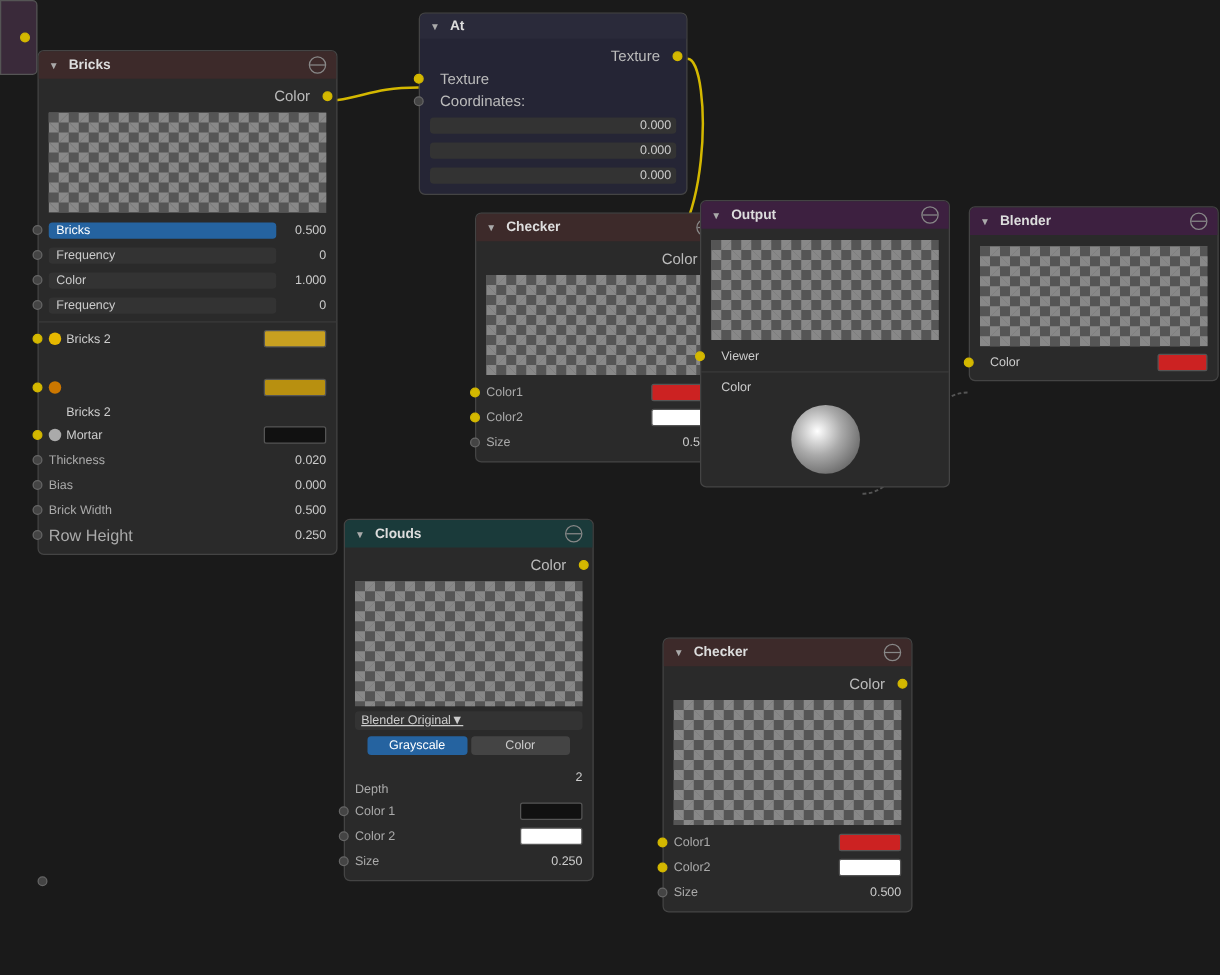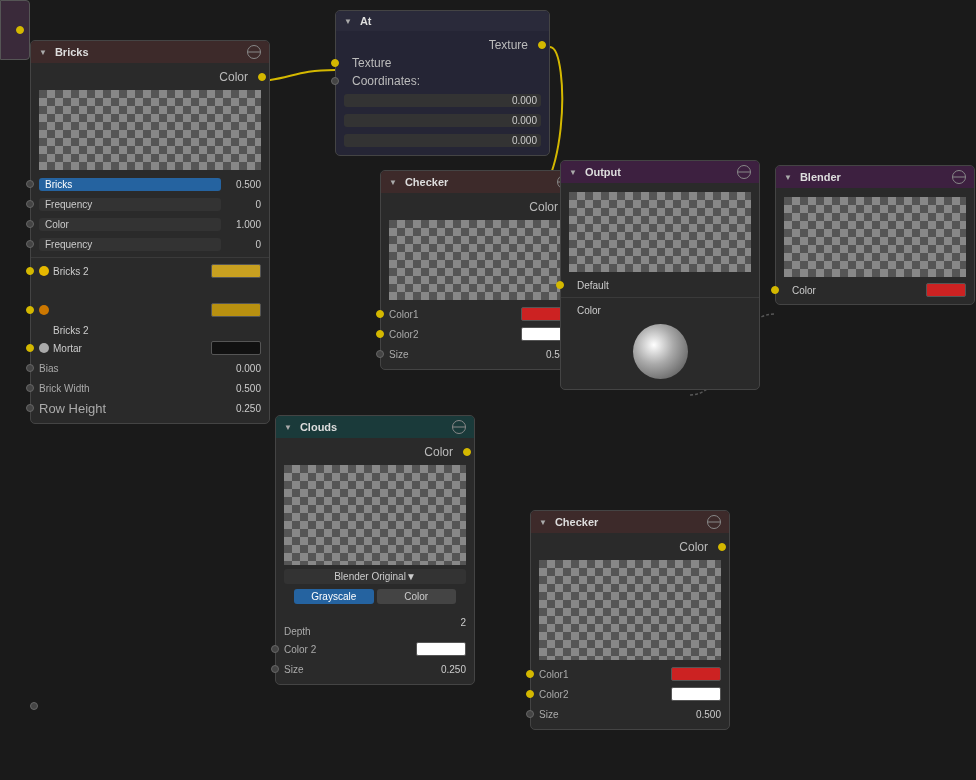--- a/index.html
+++ b/index.html
@@ -225,21 +225,22 @@
 
     .dropdown-field {
       margin: 3px 8px;
       background: #333;
       border-radius: 3px;
       padding: 2px 5px;
       font-size: 10px;
       color: #ccc;
       display: flex;
       align-items: center;
-      justify-content: center;
+      justify-content: flex-start;
+      text-decoration: underline;
     }
 
     
     .sphere-preview {
       width: 55px;
       height: 55px;
       border-radius: 50%;
       background: radial-gradient(circle at 38% 38%, #ffffff, #aaaaaa 40%, #444444);
       margin: 5px auto;
     }
@@ -323,20 +324,25 @@
       <span class="color-swatch swatch-yellow2"></span>
     </div>
 
     <div class="node-row">
       <div class="socket yellow left-socket"></div>
       <span class="color-dot dot-white"></span>
       <span style="flex:1;font-size:10px;">Mortar</span>
       <span class="color-swatch swatch-black"></span>
     </div>
 
+    <div class="node-row">
+      <div class="socket dark-gray left-socket"></div>
+      <span style="flex:1;font-size:10px;color:#aaa;">Thickness</span>
+      <span class="value">0.020</span>
+    </div>
 
     <div class="node-row">
       <div class="socket dark-gray left-socket"></div>
       <span style="flex:1;font-size:10px;color:#aaa;">Bias</span>
       <span class="value">0.000</span>
     </div>
 
     <div class="node-row">
       <div class="socket dark-gray left-socket"></div>
       <span style="flex:1;font-size:10px;color:#aaa;">Brick Width</span>
@@ -427,21 +433,21 @@
     <span class="arrow-down">▼</span>
     <span>Output</span>
     <div class="globe-icon" style="margin-left:auto;"></div>
   </div>
   <div class="node-body">
 
     <div class="preview-box checker-preview"></div>
 
     <div class="socket-row">
       <div class="socket yellow left-socket"></div>
-      <span style="margin-left:8px;font-size:10px;">Default</span>
+      <span style="margin-left:8px;font-size:10px;">Viewer</span>
     </div>
     <hr class="divider">
 
     <div class="socket-row">
       <span style="font-size:10px;padding:0 8px;">Color</span>
     </div>
 
     <div class="sphere-preview"></div>
   </div>
 </div>
@@ -489,20 +495,25 @@
       <div class="btn-small active">Grayscale</div>
       <div class="btn-small">Color</div>
     </div>
 
 
     <div class="node-row">
       <span style="flex:1;font-size:10px;color:#aaa;margin-top:18px;">Depth</span>
       <span class="value">2</span>
     </div>
 
+    <div class="node-row">
+      <div class="socket dark-gray left-socket"></div>
+      <span style="flex:1;font-size:10px;color:#aaa;">Color 1</span>
+      <span class="color-swatch swatch-black"></span>
+    </div>
 
     <div class="node-row">
       <div class="socket dark-gray left-socket"></div>
       <span style="flex:1;font-size:10px;color:#aaa;">Color 2</span>
       <span class="color-swatch swatch-white"></span>
     </div>
 
     <div class="node-row">
       <div class="socket dark-gray left-socket"></div>
       <span style="flex:1;font-size:10px;color:#aaa;">Size</span>

